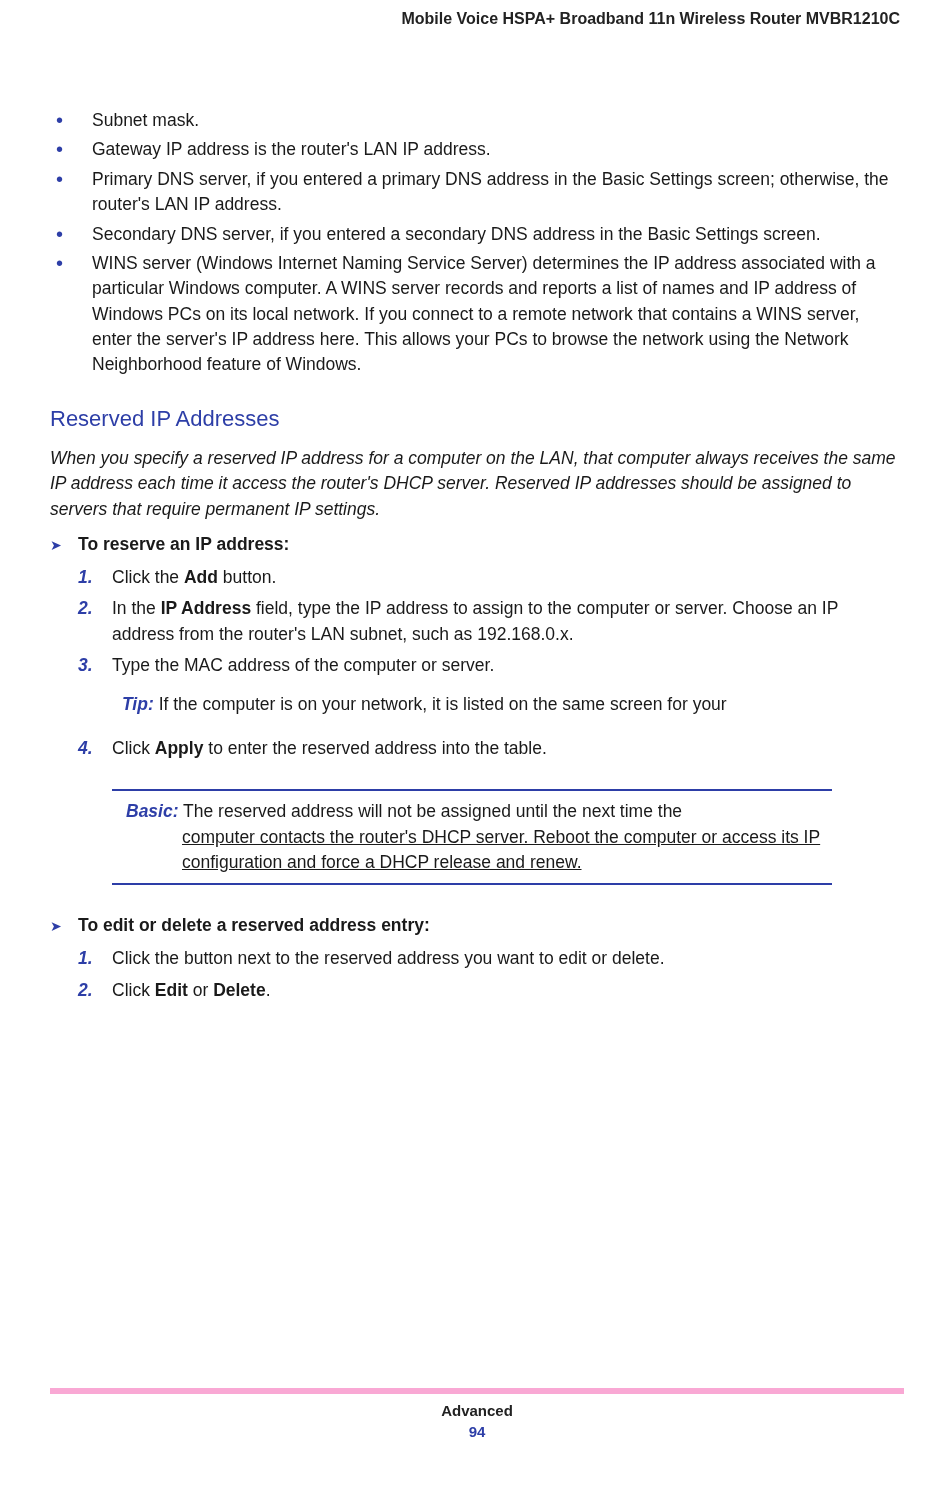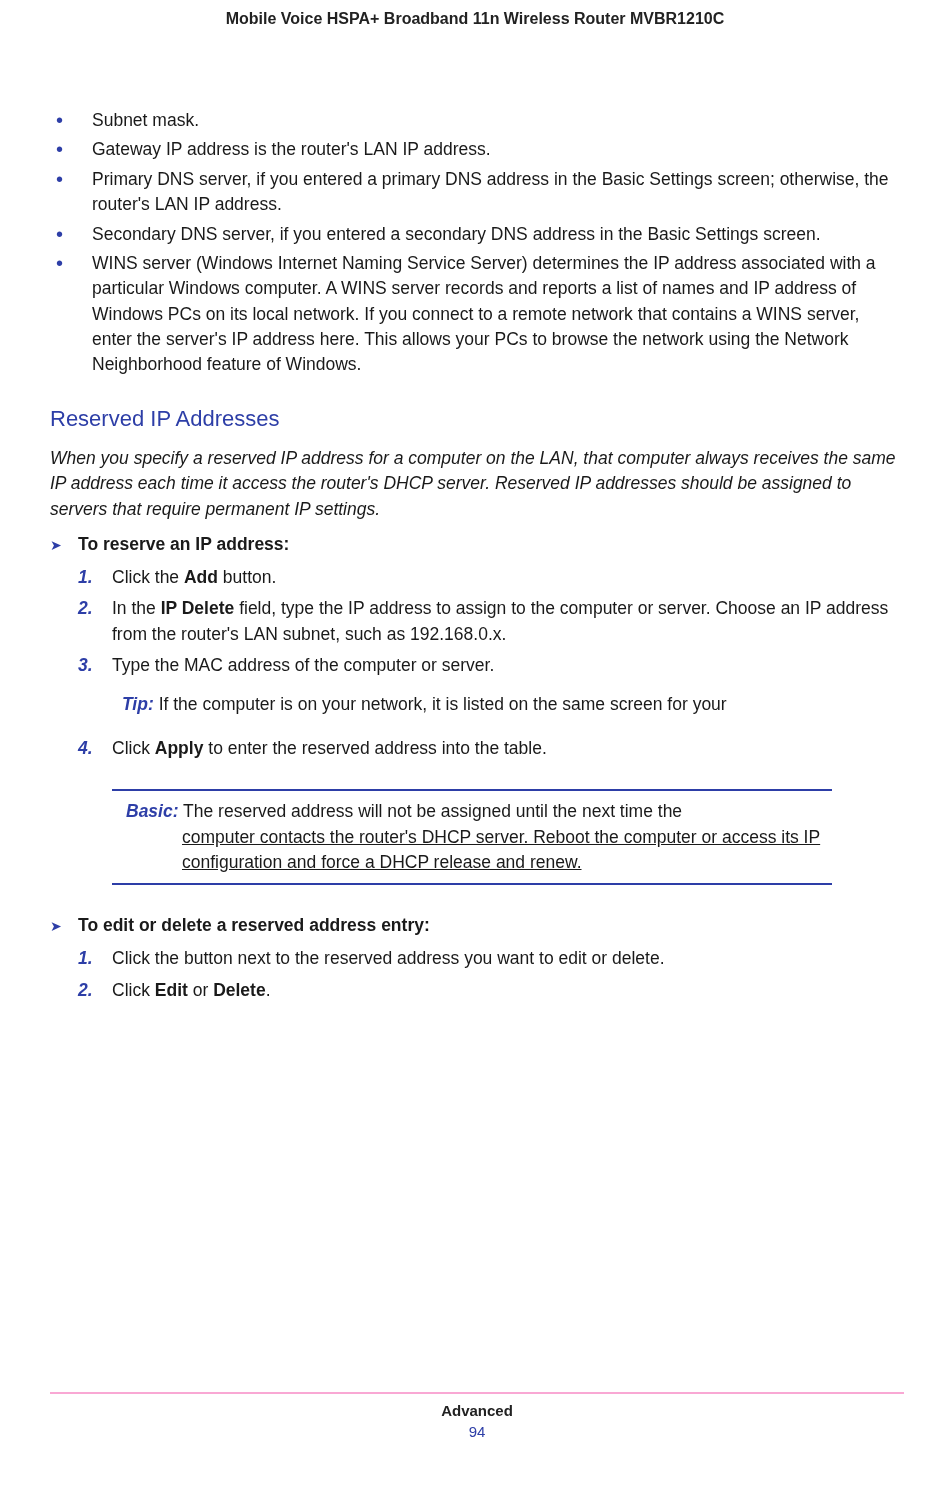--- a/index.html
+++ b/index.html
@@ -11,21 +11,21 @@
     width: 950px;
     background: #fff;
   }
   .page {
     padding: 10px 50px 0 50px;
     box-sizing: border-box;
     height: 1440px;
     position: relative;
   }
   .header-title {
-    text-align: center;
+    text-align: right;
     font-weight: bold;
     font-size: 16px;
     margin: 0 0 80px 0;
     color: #222;
   }
   .bullet-list {
     margin: 0 0 28px 0;
     padding: 0;
     list-style: none;
   }
@@ -133,30 +133,30 @@
     display: block;
     padding-left: 56px;
     text-decoration: underline;
   }
   .footer {
     position: absolute;
     bottom: 0;
     left: 50px;
     right: 46px;
     text-align: center;
-    border-top: 2px solid #f9a8d4;
+    border-top: 6px solid #f9a8d4;
     padding-top: 8px;
   }
   .footer-section {
     font-weight: bold;
     font-size: 15px;
     color: #222;
   }
   .footer-page {
-    font-weight: normal;
+    font-weight: bold;
     font-size: 15px;
     color: #2d3ea7;
     margin-top: 4px;
   }
   b { font-weight: bold; }
 </style>
 </head>
 <body>
 
 <div class="page">
@@ -198,21 +198,21 @@
   <ol class="num-list">
     <li>
       <span class="num-marker">1.</span>
       <span class="num-text">
         <span>Click the </span><b>Add</b><span> button.</span>
       </span>
     </li>
     <li>
       <span class="num-marker">2.</span>
       <span class="num-text">
-        <span>In the </span><b>IP Delete</b><span> field, type the IP address to assign to the computer or server. Choose an IP address from the router's LAN subnet, such as 192.168.0.x.</span>
+        <span>In the </span><b>IP Address</b><span> field, type the IP address to assign to the computer or server. Choose an IP address from the router's LAN subnet, such as 192.168.0.x.</span>
       </span>
     </li>
     <li>
       <span class="num-marker">3.</span>
       <span class="num-text">Type the MAC address of the computer or server.</span>
     </li>
   </ol>
 
   <div class="tip-block">
     <span class="tip-label">Tip:</span>

